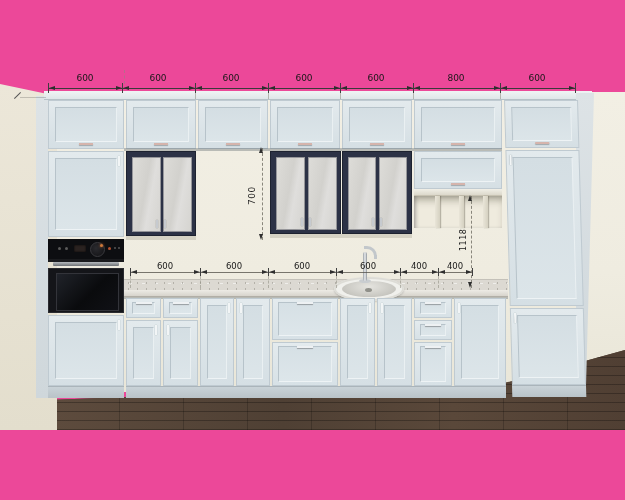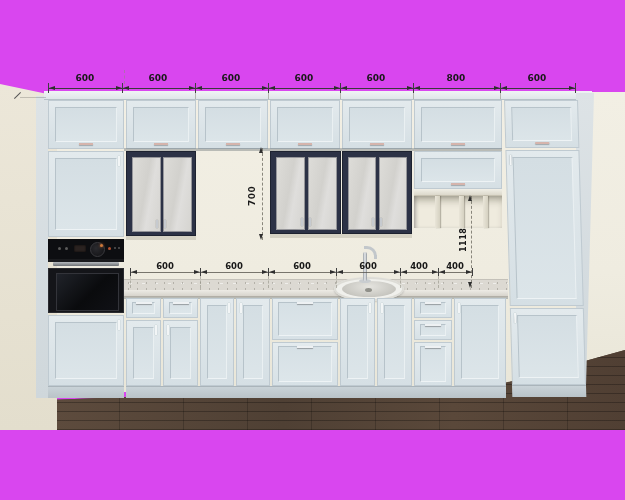--- a/index.html
+++ b/index.html
@@ -1,17 +1,17 @@
 <!DOCTYPE html>
 <html><head>
 <meta charset="utf-8">
 <style>
   html,body{margin:0;padding:0;background:#fff;}
-  #scene{position:relative;width:625px;height:500px;background:#d946ef;overflow:hidden;
-         font-family:"DejaVu Sans",sans-serif;font-weight:bold;}
+  #scene{position:relative;width:625px;height:500px;background:#ec4899;overflow:hidden;
+         font-family:"DejaVu Sans",sans-serif;}
   .abs{position:absolute;box-sizing:border-box;}
 
   
   .backwall{background:linear-gradient(180deg,#f2efe4 0%,#efece0 60%,#e9e6d8 100%);}
   .leftwall{background:linear-gradient(180deg,#ece7d9,#e3decd);
             clip-path:polygon(0 0,100% 3.5%,100% 100%,0 100%);}
   .floor{background-color:#57463a;
     background-image:
       repeating-linear-gradient(0deg, rgba(0,0,0,.28) 0 1px, transparent 1px 9px),
       repeating-linear-gradient(90deg, rgba(0,0,0,.20) 0 1px, transparent 1px 64px),

